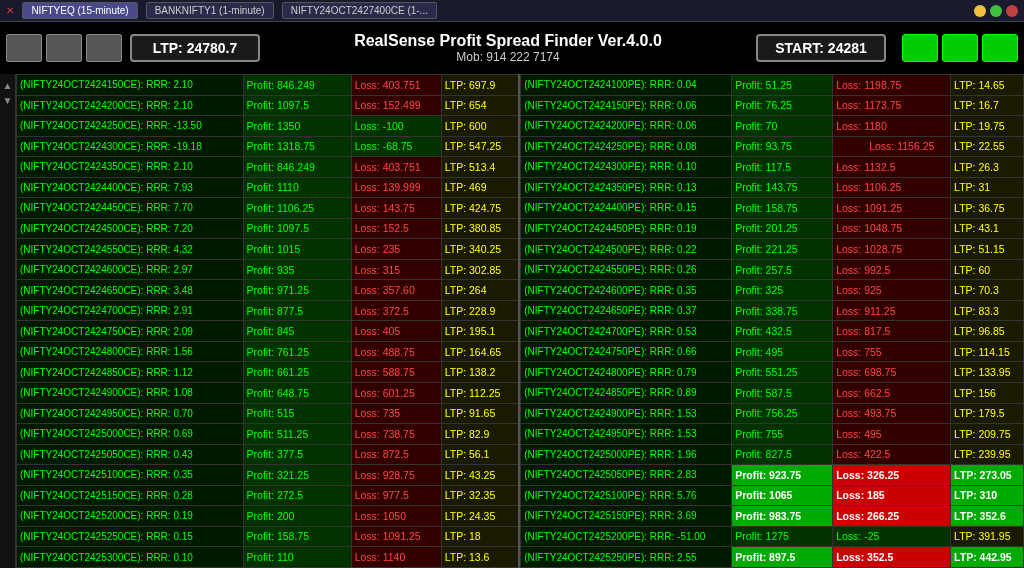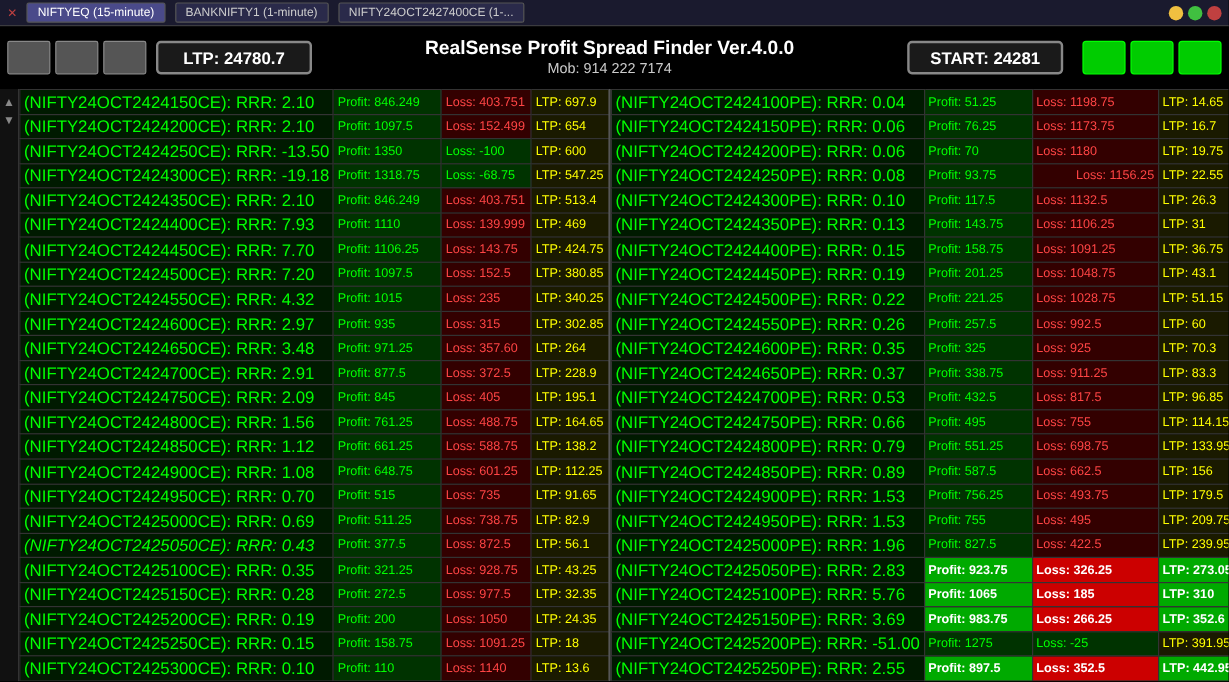--- a/index.html
+++ b/index.html
@@ -131,21 +131,21 @@
     .data-table td {
       border: 1px solid #333;
       padding: 1px 3px;
       white-space: nowrap;
       height: 19px;
       vertical-align: middle;
     }
     .cell-symbol {
       background: #001a00;
       color: #00ff00;
-      font-size: 14px;
+      font-size: 10px;
     }
     .cell-profit {
       background: #003300;
       color: #00ff00;
     }
     .cell-loss {
       background: #330000;
       color: #ff4444;
     }
     .cell-ltp {
@@ -319,21 +319,21 @@
     <td class="cell-loss" style="min-width:75px;">Loss: 735</td>
     <td class="cell-ltp" style="min-width:65px;">LTP: 91.65</td>
   </tr>
           <tr>
     <td class="cell-symbol" style="min-width:155px;">(NIFTY24OCT2425000CE): RRR: 0.69</td>
     <td class="cell-profit" style="min-width:90px;">Profit: 511.25</td>
     <td class="cell-loss" style="min-width:75px;">Loss: 738.75</td>
     <td class="cell-ltp" style="min-width:65px;">LTP: 82.9</td>
   </tr>
           <tr>
-    <td class="cell-symbol" style="min-width:155px;font-style:italic;">(NIFTY24OCT2425050CE): RRR: 0.43</td>
+    <td class="cell-symbol" style="min-width:155px;">(NIFTY24OCT2425050CE): RRR: 0.43</td>
     <td class="cell-profit" style="min-width:90px;">Profit: 377.5</td>
     <td class="cell-loss" style="min-width:75px;">Loss: 872.5</td>
     <td class="cell-ltp" style="min-width:65px;">LTP: 56.1</td>
   </tr>
           <tr>
     <td class="cell-symbol" style="min-width:155px;">(NIFTY24OCT2425100CE): RRR: 0.35</td>
     <td class="cell-profit" style="min-width:90px;">Profit: 321.25</td>
     <td class="cell-loss" style="min-width:75px;">Loss: 928.75</td>
     <td class="cell-ltp" style="min-width:65px;">LTP: 43.25</td>
   </tr>

